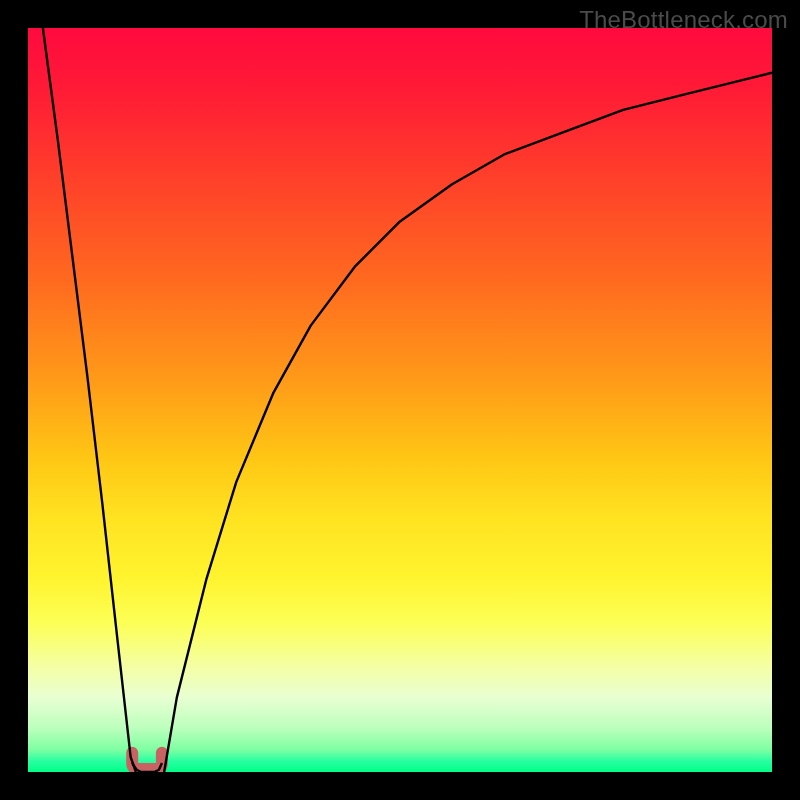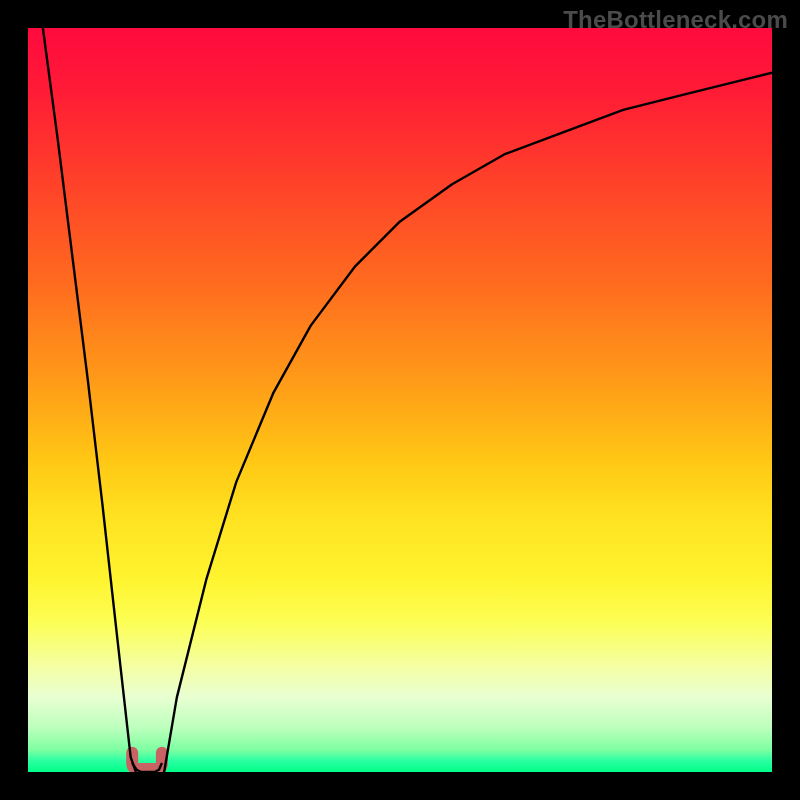--- a/index.html
+++ b/index.html
@@ -57,21 +57,21 @@
     top: 0;
     width: 744px;
     height: 744px;
   }
   .watermark {
     position: absolute;
     top: 6px;
     right: 12px;
     color: #4b4b4b;
     font-size: 24px;
-    font-weight: 700;
+    font-weight: 400;
     letter-spacing: 0.2px;
   }
 </style>
 </head>
 <body>
 
 <div class="frame">
 
   <div class="plot">
     <div class="gradient"></div>

